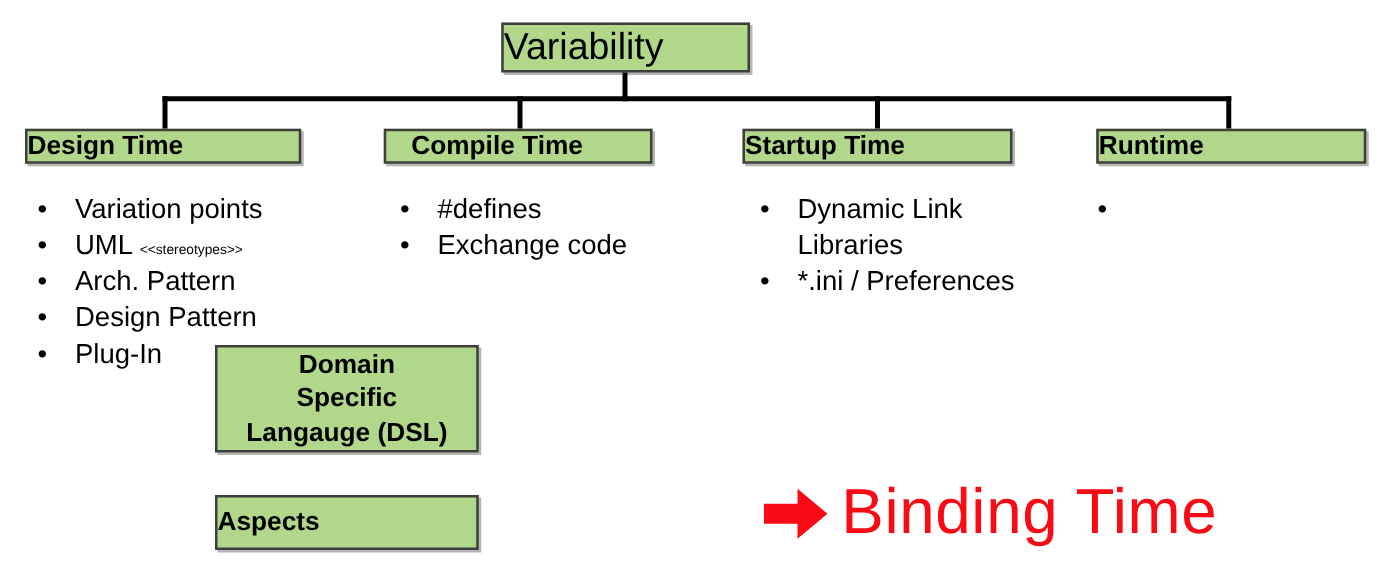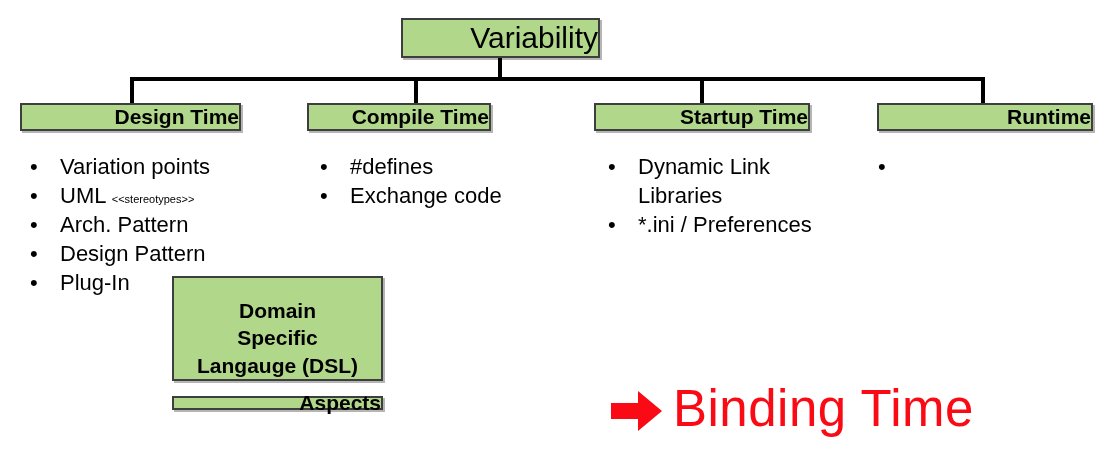--- a/index.html
+++ b/index.html
@@ -20,55 +20,55 @@
   }
 
   
   .gbox {
     position: absolute;
     background: #b1d78b;
     border: 2px solid #3e3e3e;
     box-sizing: border-box;
     display: flex;
     align-items: center;
-    justify-content: flex-end;
+    justify-content: flex-start;
     text-align: center;
     color: #000000;
     box-shadow: 2px 2px 0 rgba(120,120,120,0.55);
   }
 
   #box-variability {
     left: 401px; top: 18px;
     width: 199px; height: 40px;
     font-size: 30px;
     font-weight: normal;
   }
 
   .lvl2 {
     top: 103px;
     height: 28px;
     font-size: 21px;
     font-weight: bold;
   }
-  #box-design-time  { left: 20px;  width: 221px; padding-left: 23px; }
-  #box-compile-time { left: 307px; width: 184px; }
+  #box-design-time  { left: 20px;  width: 221px; }
+  #box-compile-time { left: 307px; width: 215px; padding-left: 20px; }
   #box-startup-time { left: 594px; width: 216px; }
   #box-runtime      { left: 877px; width: 216px; }
 
   #box-dsl {
     left: 172px; top: 276px;
-    width: 211px; height: 105px;
+    width: 211px; height: 86px;
     font-size: 21px;
     font-weight: bold;
     line-height: 1.30;
     flex-direction: column;
   }
   #box-aspects {
     left: 172px; top: 396px;
-    width: 211px; height: 14px;
+    width: 211px; height: 44px;
     font-size: 21px;
     font-weight: bold;
   }
 
   
   .conn {
     position: absolute;
     background: #000000;
   }
   #conn-trunk   { left: 498px; top: 58px;  width: 4px;  height: 23px; }

